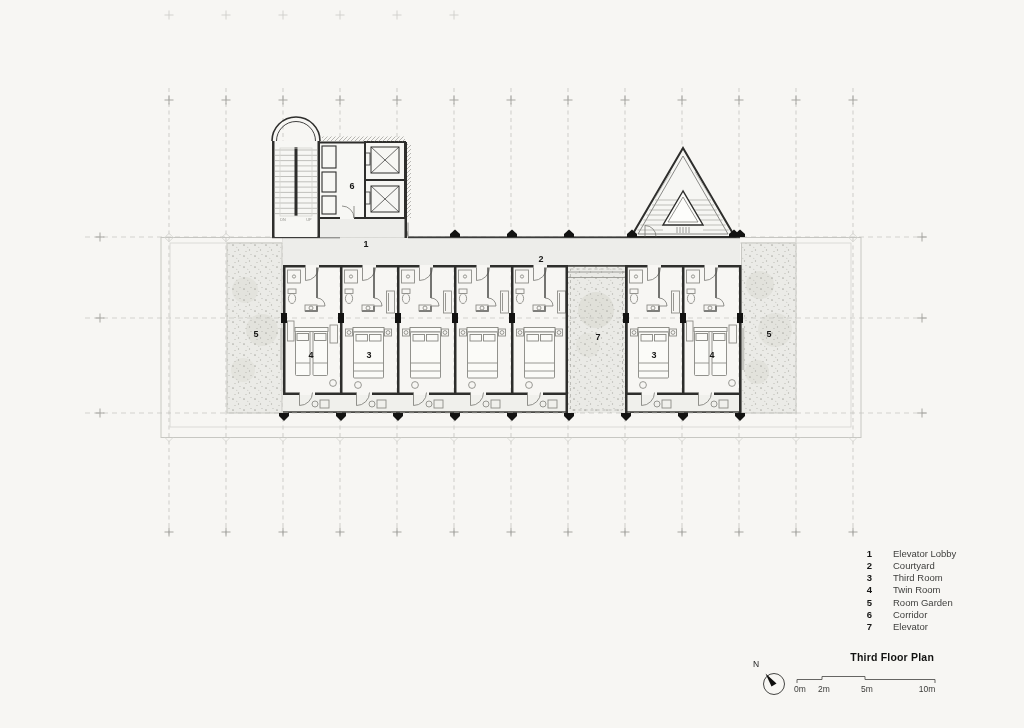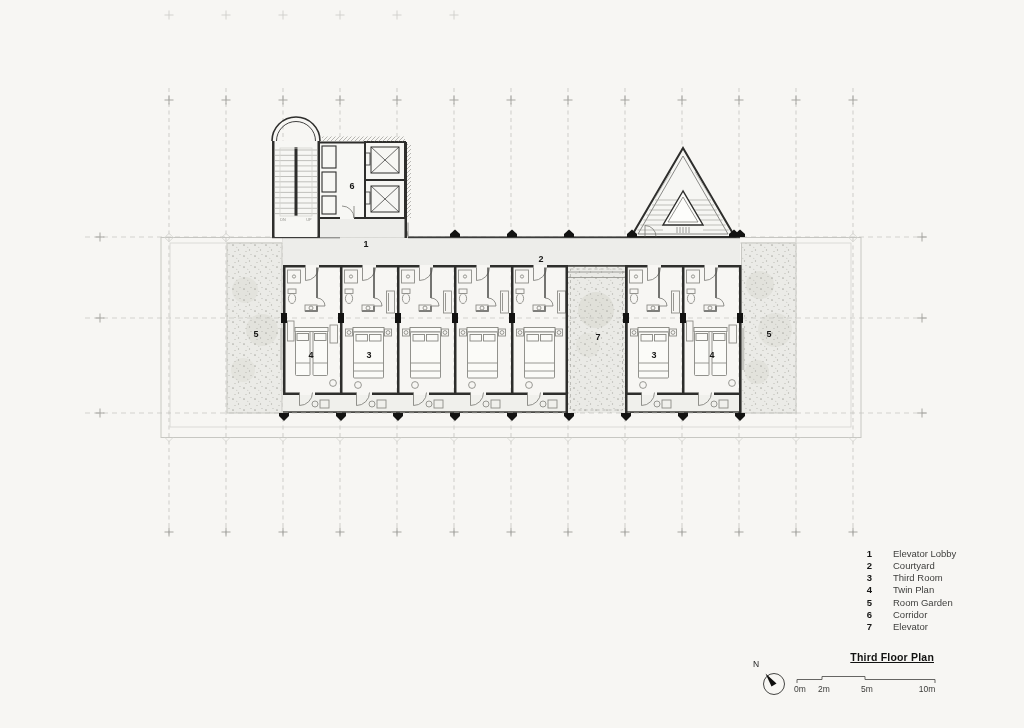--- a/index.html
+++ b/index.html
@@ -26,21 +26,21 @@
   .mk{fill:#131312;}
   text.lbl{font:bold 9px "Liberation Sans",sans-serif;fill:#171716;text-anchor:middle;}
   text.tiny{font:3.8px "Liberation Sans",sans-serif;fill:#8e8e89;text-anchor:middle;}
 
   
   .legend{position:absolute;left:862px;top:548px;color:#3e3e3c;font-size:9.5px;line-height:12.15px;}
   .legend .row{display:flex;white-space:nowrap;}
   .legend .num{width:10px;text-align:right;font-weight:bold;color:#161615;}
   .legend .lab{margin-left:21px;}
   .plan-title{position:absolute;left:818px;top:651px;width:116px;text-align:right;
-    font-weight:bold;font-size:10.5px;color:#121211;letter-spacing:.2px;text-decoration:underline;}
+    font-weight:bold;font-size:10.5px;color:#121211;letter-spacing:.2px;}
   .north-label{position:absolute;left:753px;top:659px;font-size:8.5px;color:#222;}
 </style>
 </head>
 <body>
 
 <div class="stage">
 <svg width="1024" height="728" viewBox="0 0 1024 728">
   <defs>
     <pattern id="stip" width="11" height="11" patternUnits="userSpaceOnUse">
       <circle cx="2" cy="3" r=".85" fill="#aeaea8"></circle>
@@ -390,21 +390,21 @@
   <div class="row">
         <span class="num">2</span>
         <span class="lab">Courtyard</span>
       </div>
   <div class="row">
         <span class="num">3</span>
         <span class="lab">Third Room</span>
       </div>
   <div class="row">
         <span class="num">4</span>
-        <span class="lab">Twin Plan</span>
+        <span class="lab">Twin Room</span>
       </div>
   <div class="row">
         <span class="num">5</span>
         <span class="lab">Room Garden</span>
       </div>
   <div class="row">
         <span class="num">6</span>
         <span class="lab">Corridor</span>
       </div>
   <div class="row">

